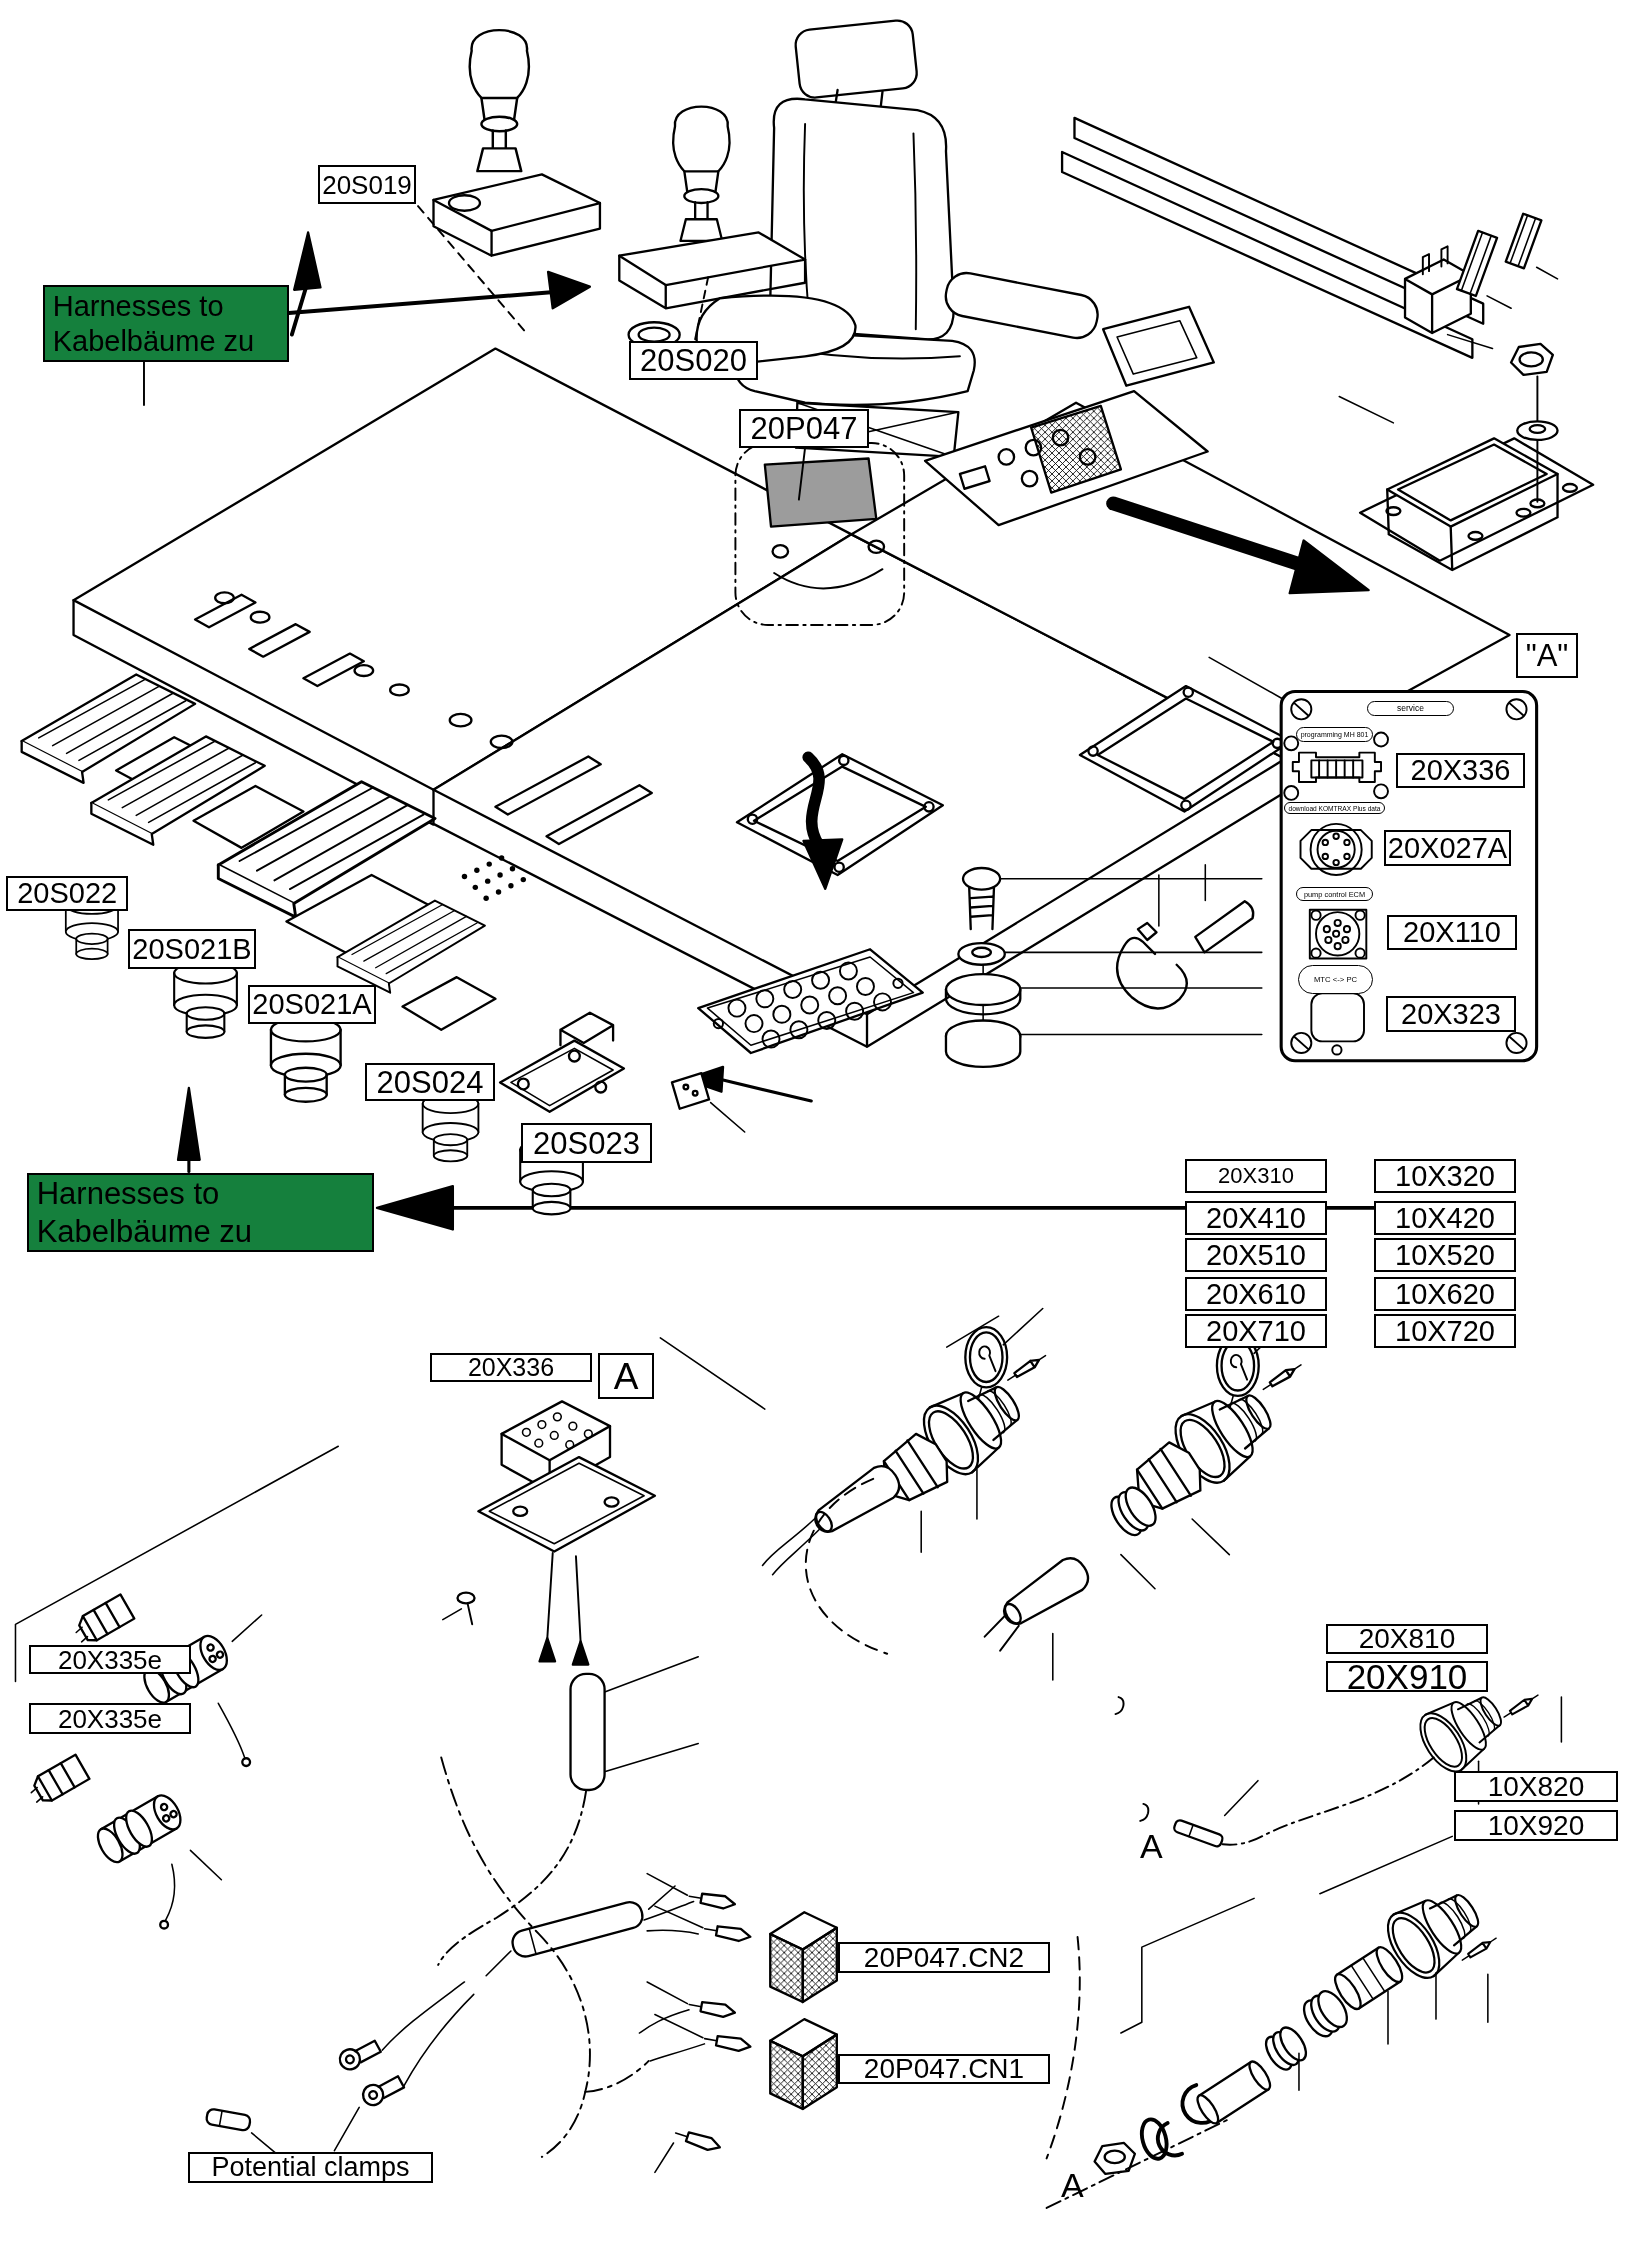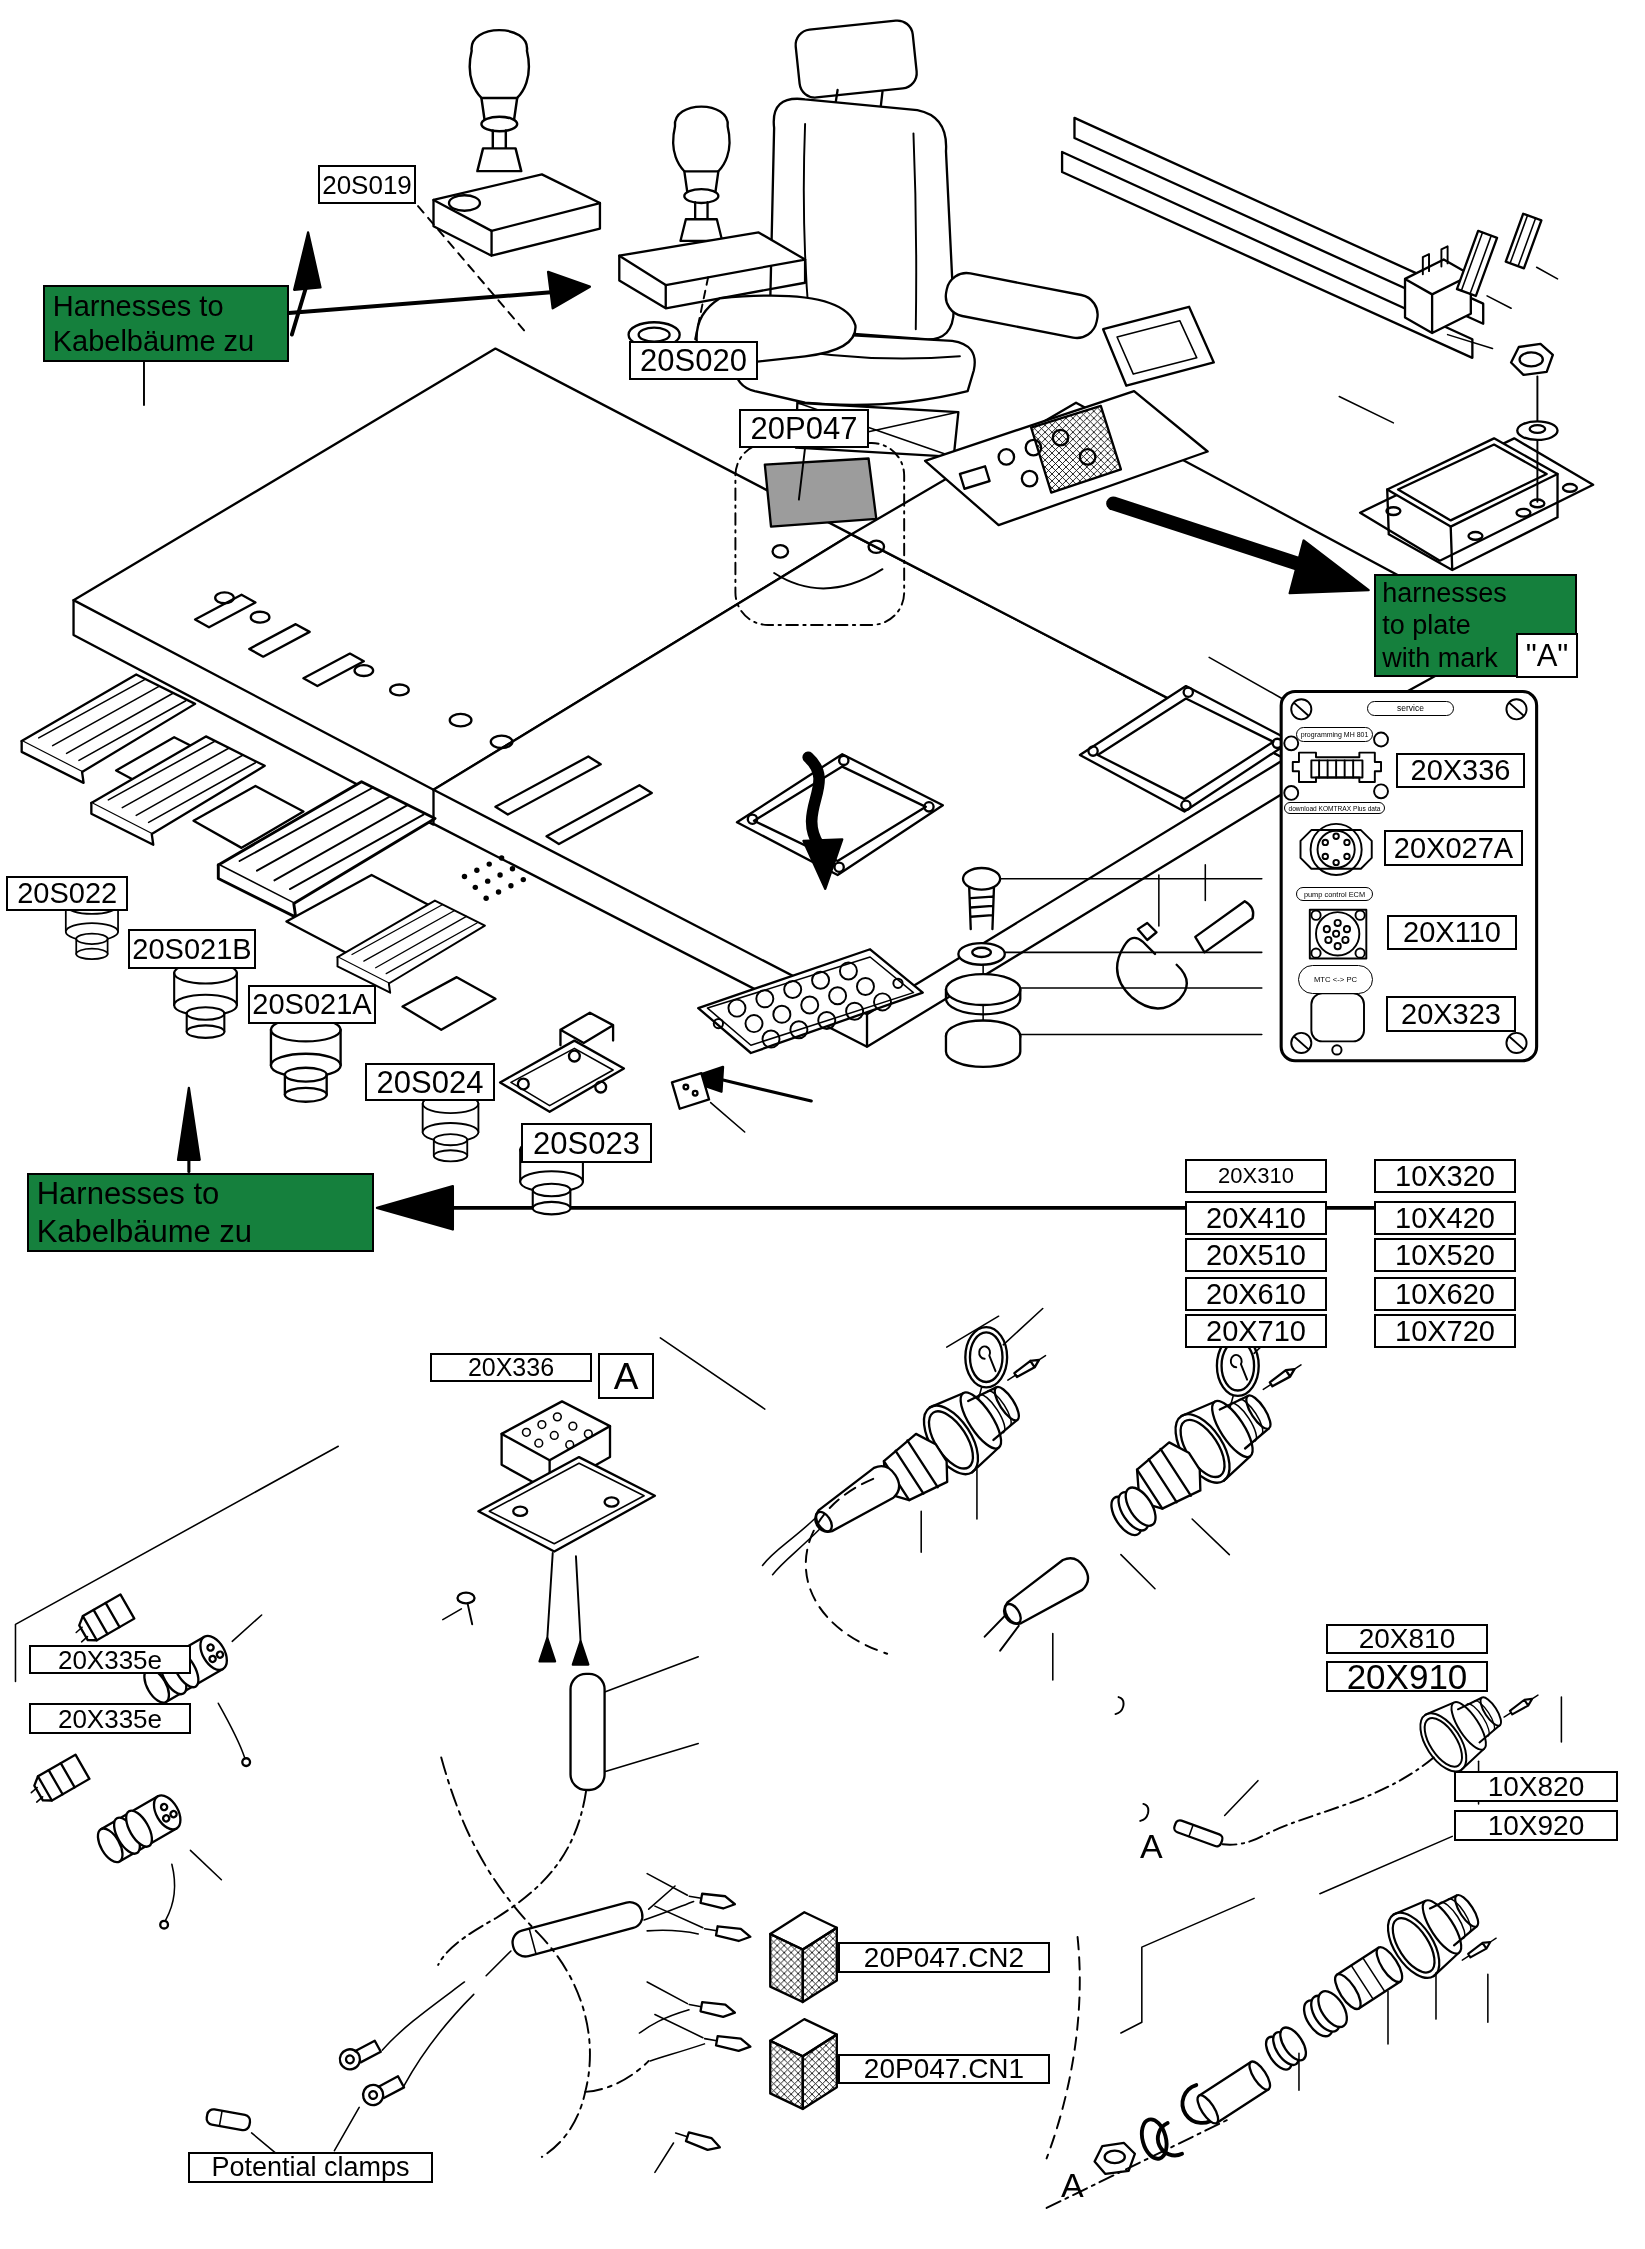--- a/index.html
+++ b/index.html
@@ -554,32 +554,27 @@
 
 <div class="note" style="left:43px;top:285px;width:246px;height:77px;font-size:29px">
   <span>Harnesses to</span>
   <span>Kabelbäume zu</span>
 </div>
 <div class="note" style="left:27px;top:1173px;width:347px;height:79px;font-size:31px">
   <span>Harnesses to</span>
   <span>Kabelbäume zu</span>
 </div>
 
-<div class="note" style="left:1374px;top:574px;width:203px;height:103px;font-size:27px;padding:3.1px 6.2px">
-  <span>harnesses</span>
-  <span>to plate</span>
-  <span>with mark</span>
-</div>
 <div class="plabel" style="left:1516px;top:633px;width:62px;height:45px;font-size:31px">"A"</div>
 
 <div class="oval" style="left:1367px;top:701px;width:87px;height:14.7px;font-size:8.5px">service</div>
 <div class="oval" style="left:1296px;top:727px;width:77px;height:14.7px;font-size:7px">programming MH 801</div>
 <div class="plabel" style="left:1396px;top:753px;width:129px;height:35px;font-size:29px">20X336</div>
 <div class="oval" style="left:1284px;top:802px;width:101px;height:12.4px;font-size:6.6px">download KOMTRAX Plus data</div>
-<div class="plabel" style="left:1384px;top:830px;width:139px;height:36px;font-size:29px">20X027A</div>
+<div class="plabel" style="left:1384px;top:830px;width:127px;height:36px;font-size:29px">20X027A</div>
 <div class="oval" style="left:1296px;top:887px;width:77px;height:14px;font-size:7.4px">pump control ECM</div>
 <div class="plabel" style="left:1387px;top:915px;width:130px;height:35px;font-size:29px">20X110</div>
 <div class="oval" style="left:1298px;top:965px;width:75px;height:29px;font-size:7.7px">MTC &lt;-&gt; PC</div>
 <div class="plabel" style="left:1386px;top:996px;width:130px;height:36px;font-size:29px">20X323</div>
 
 <div class="plabel" style="left:1185px;top:1159px;width:142px;height:34px;font-size:22px">20X310</div>
 <div class="plabel" style="left:1185px;top:1201px;width:142px;height:34px;font-size:29px">20X410</div>
 <div class="plabel" style="left:1185px;top:1238px;width:142px;height:34px;font-size:29px">20X510</div>
 <div class="plabel" style="left:1185px;top:1277px;width:142px;height:34px;font-size:29px">20X610</div>
 <div class="plabel" style="left:1185px;top:1314px;width:142px;height:34px;font-size:29px">20X710</div>

